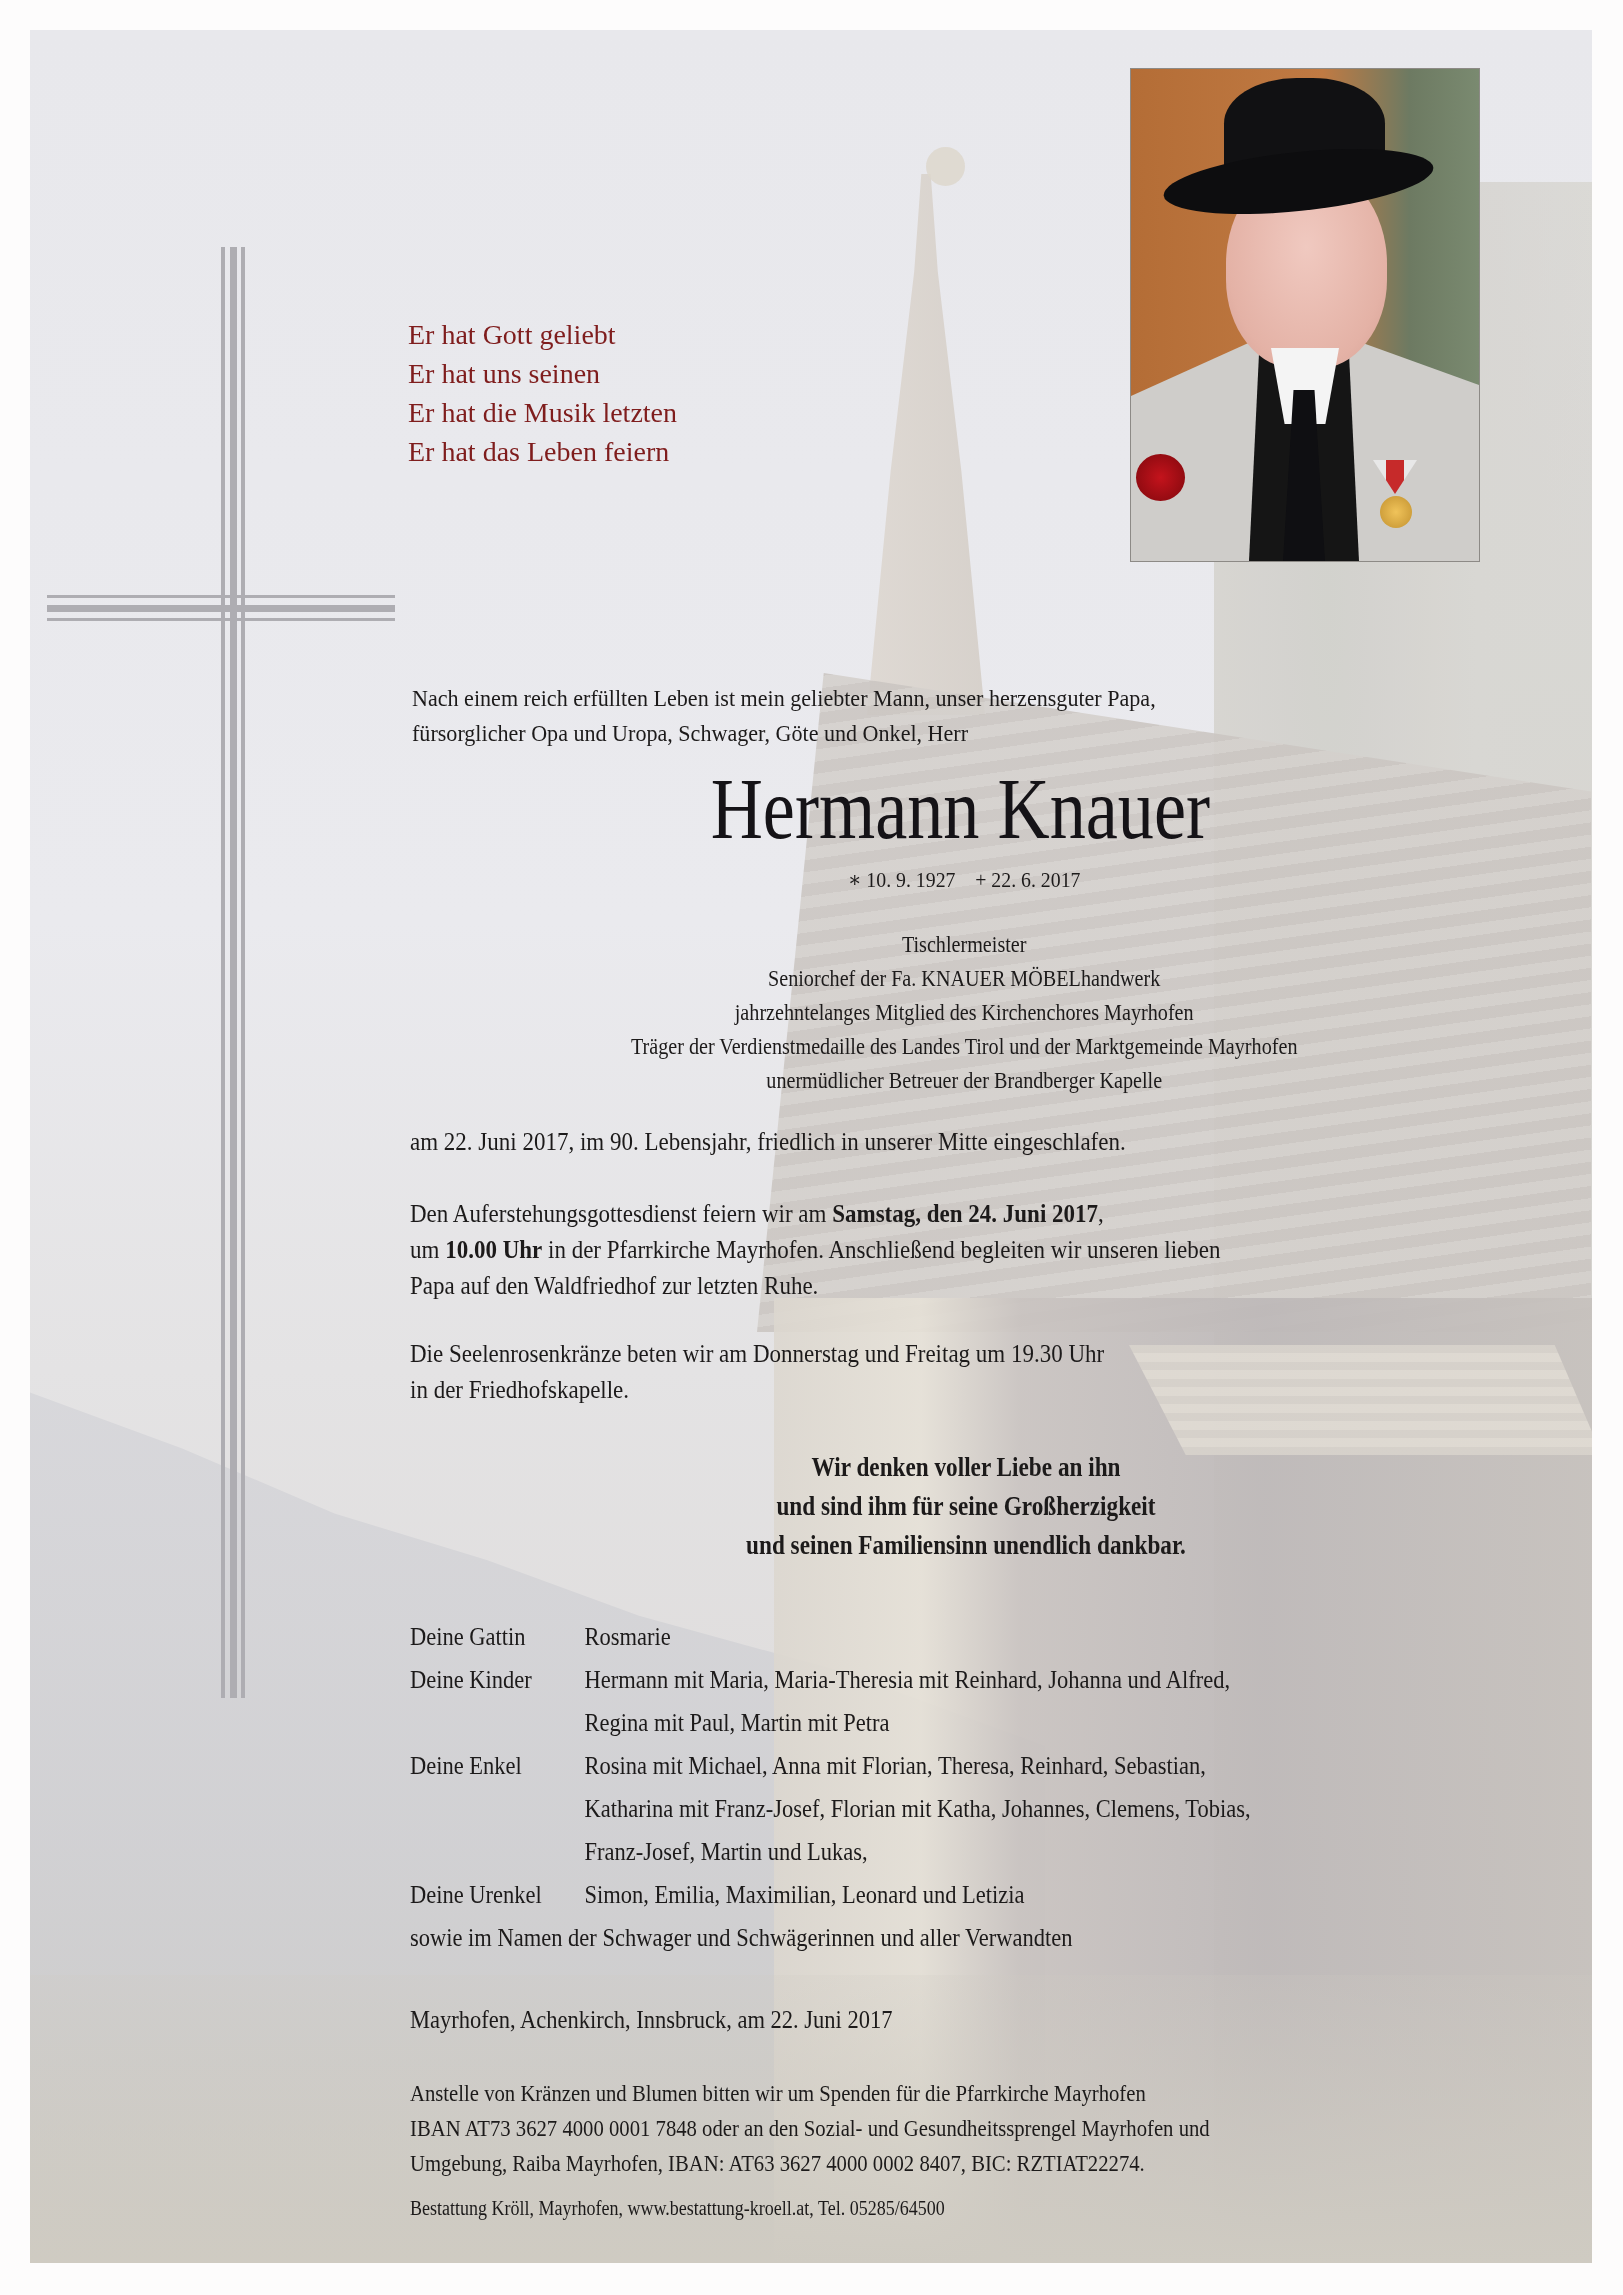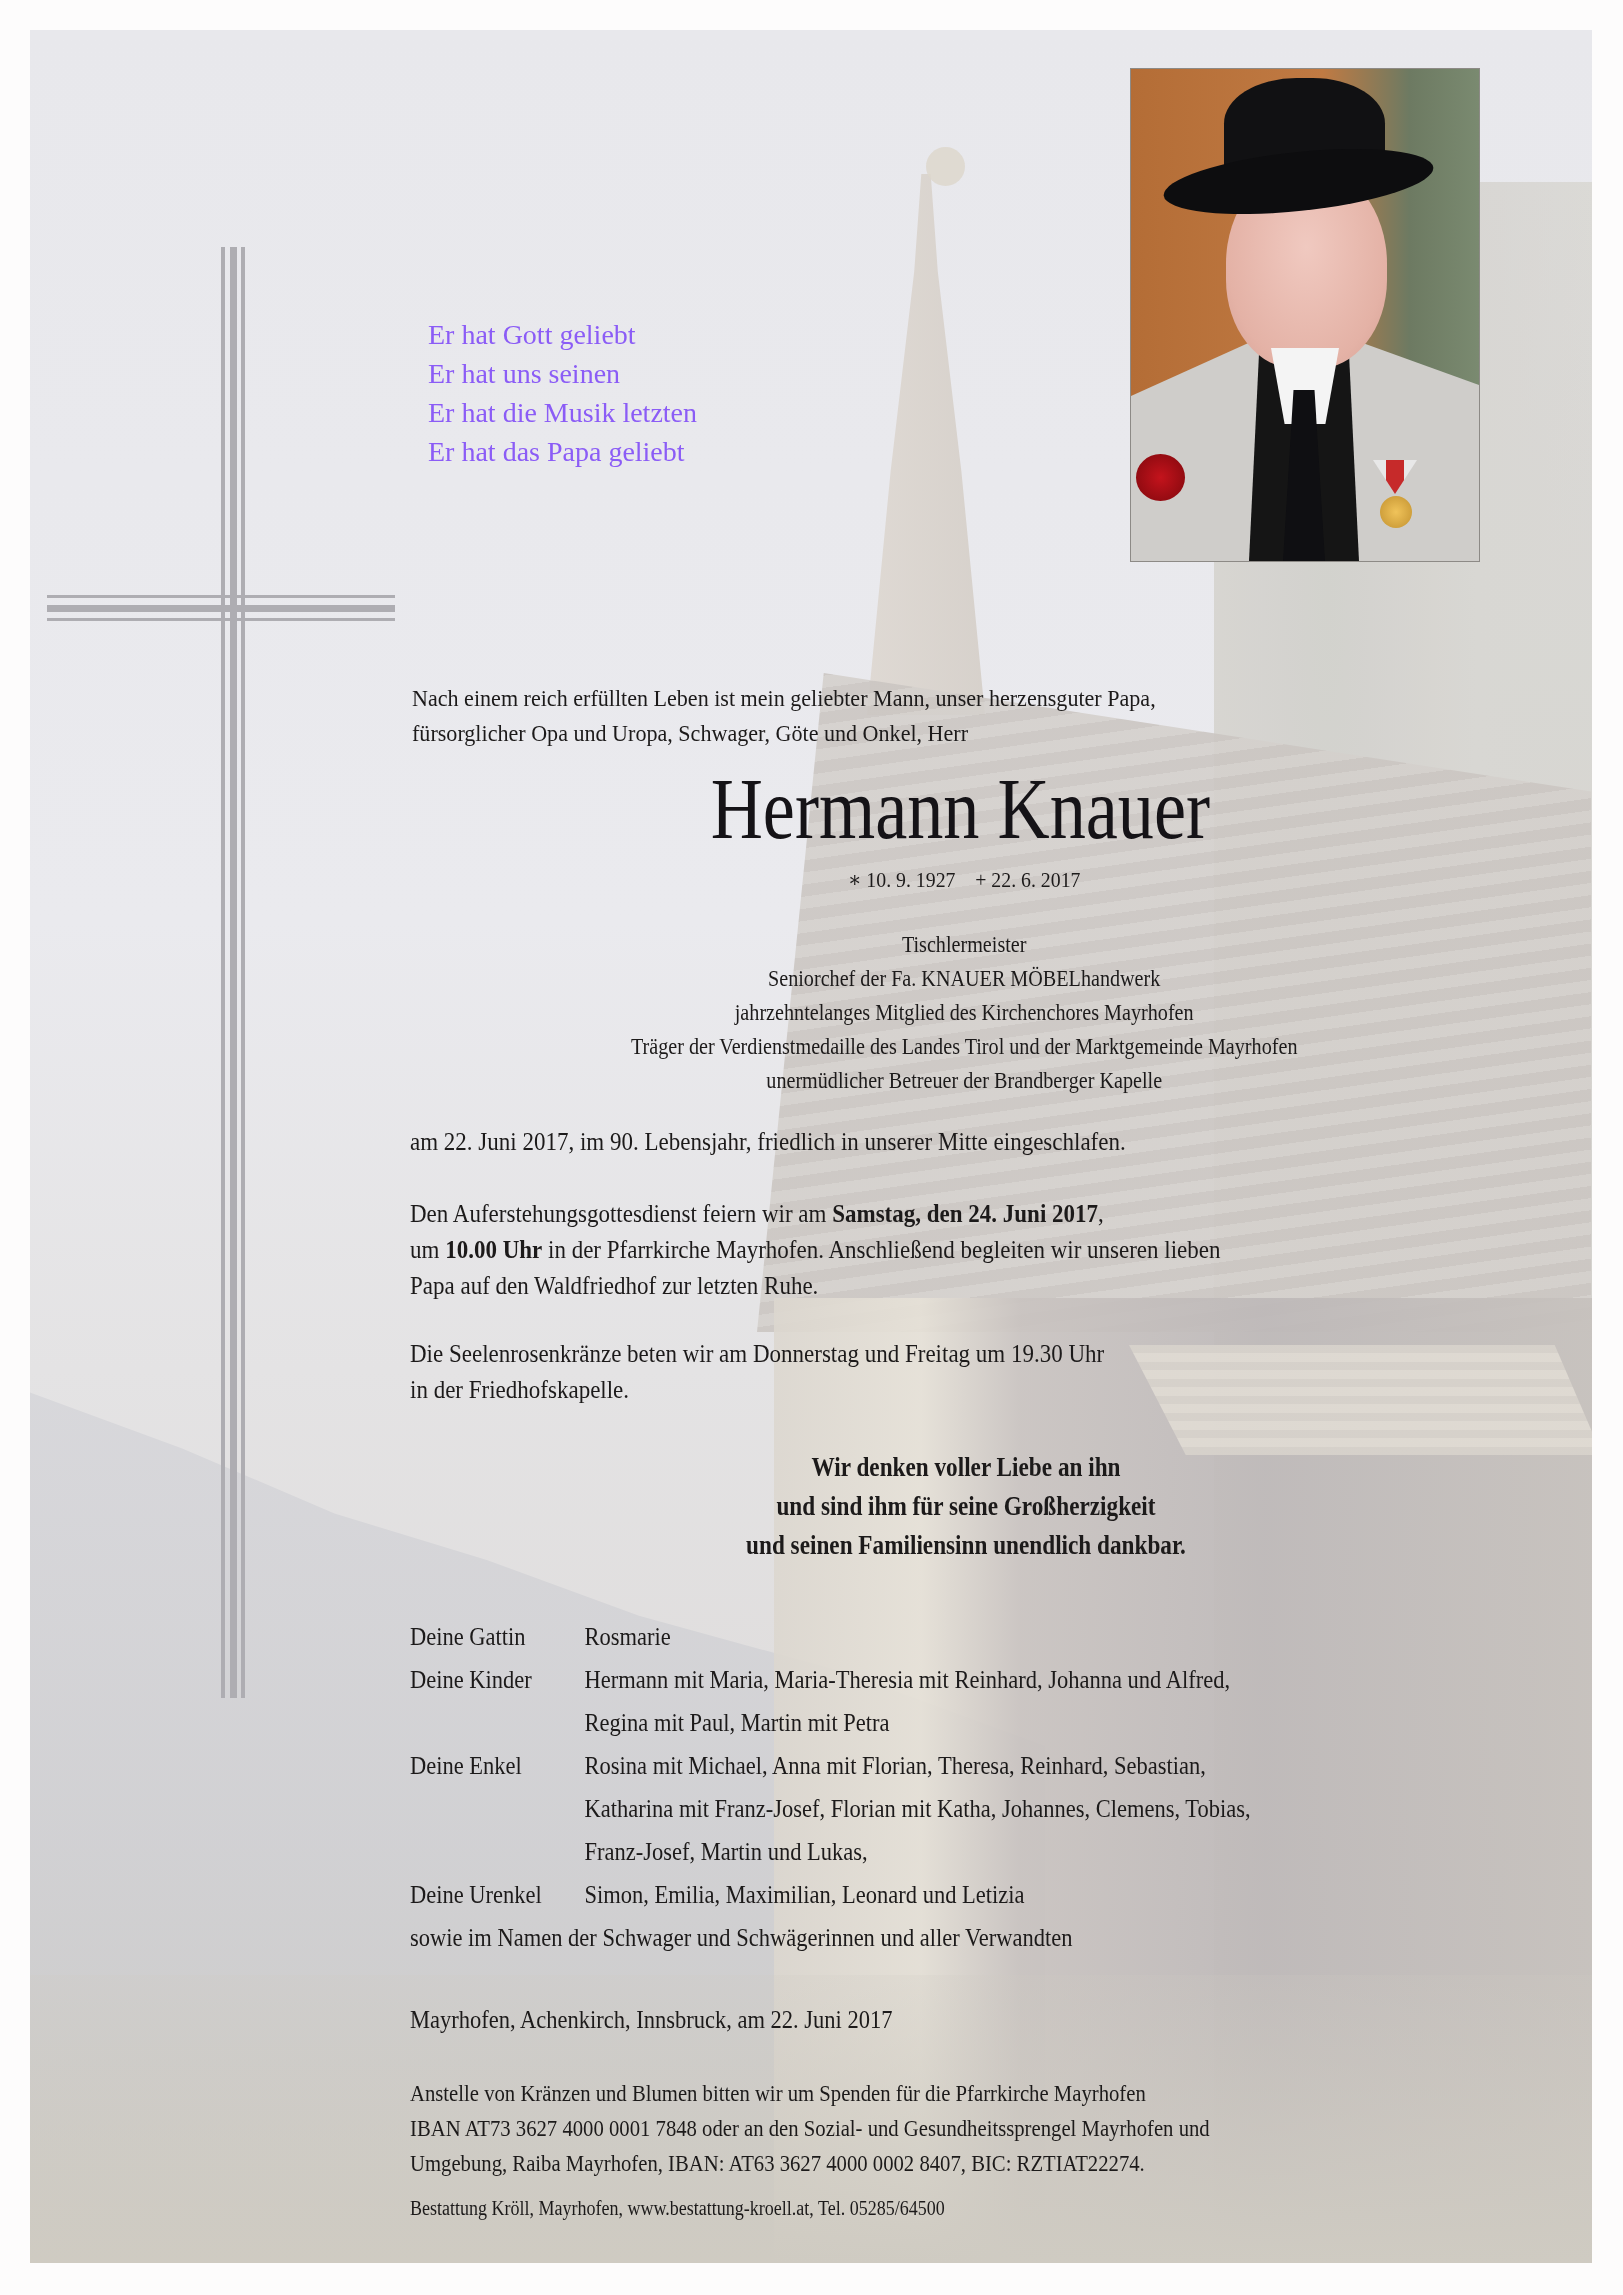--- a/index.html
+++ b/index.html
@@ -118,21 +118,21 @@
       background: linear-gradient(90deg, #e8e8e8 0 30%, #c62a2a 30% 70%, #e8e8e8 70%);
       clip-path: polygon(0 0, 100% 0, 50% 100%);
     }
     .portrait .medal {
       position: absolute; left: 249px; top: 427px; width: 32px; height: 32px;
       border-radius: 50%; background: radial-gradient(circle, #f0c35a, #c2912f);
     }
 
     
     .t { position: absolute; margin: 0; white-space: nowrap; }
-    .verse { left: 428px; top: 315px; font-size: 28px; line-height: 39px; color: #8b5cf6; }
+    .verse { left: 408px; top: 315px; font-size: 28px; line-height: 39px; color: #7f1d1d; }
     .verse div { height: 39px; }
     .intro { left: 412px; top: 681px; font-size: 24px; line-height: 35px; transform: scaleX(.92); transform-origin: left top; }
     .name {
       left: 0; width: 1919px; top: 759px; text-align: center;
       font-size: 86px; line-height: 101px; color: #151317;
       transform: scaleX(.84); transform-origin: 965px 0;
     }
     .dates { left: 0; width: 1928px; top: 866px; text-align: center; font-size: 22px; line-height: 27px; transform: scaleX(.9); transform-origin: 966px 0; }
     .dates .sep { display: inline-block; width: 22px; }
     .titles { left: 0; width: 1928px; top: 928px; text-align: center; font-size: 22.4px; line-height: 34px; transform: scaleX(.9); transform-origin: 966px 0; }
@@ -187,21 +187,21 @@
   <div class="hat-brim"></div>
   <div class="rose"></div>
   <div class="medal-ribbon"></div>
   <div class="medal"></div>
 </div>
 
 <div class="t verse">
   <div>Er hat Gott geliebt</div>
   <div>Er hat uns seinen</div>
   <div>Er hat die Musik letzten</div>
-  <div>Er hat das Papa geliebt</div>
+  <div>Er hat das Leben feiern</div>
 </div>
 
 <div class="t intro">
   <div>Nach einem reich erfüllten Leben ist mein geliebter Mann, unser herzensguter Papa,</div>
   <div>fürsorglicher Opa und Uropa, Schwager, Göte und Onkel, Herr</div>
 </div>
 
 <div class="t name">Hermann Knauer</div>
 
 <div class="t dates">

